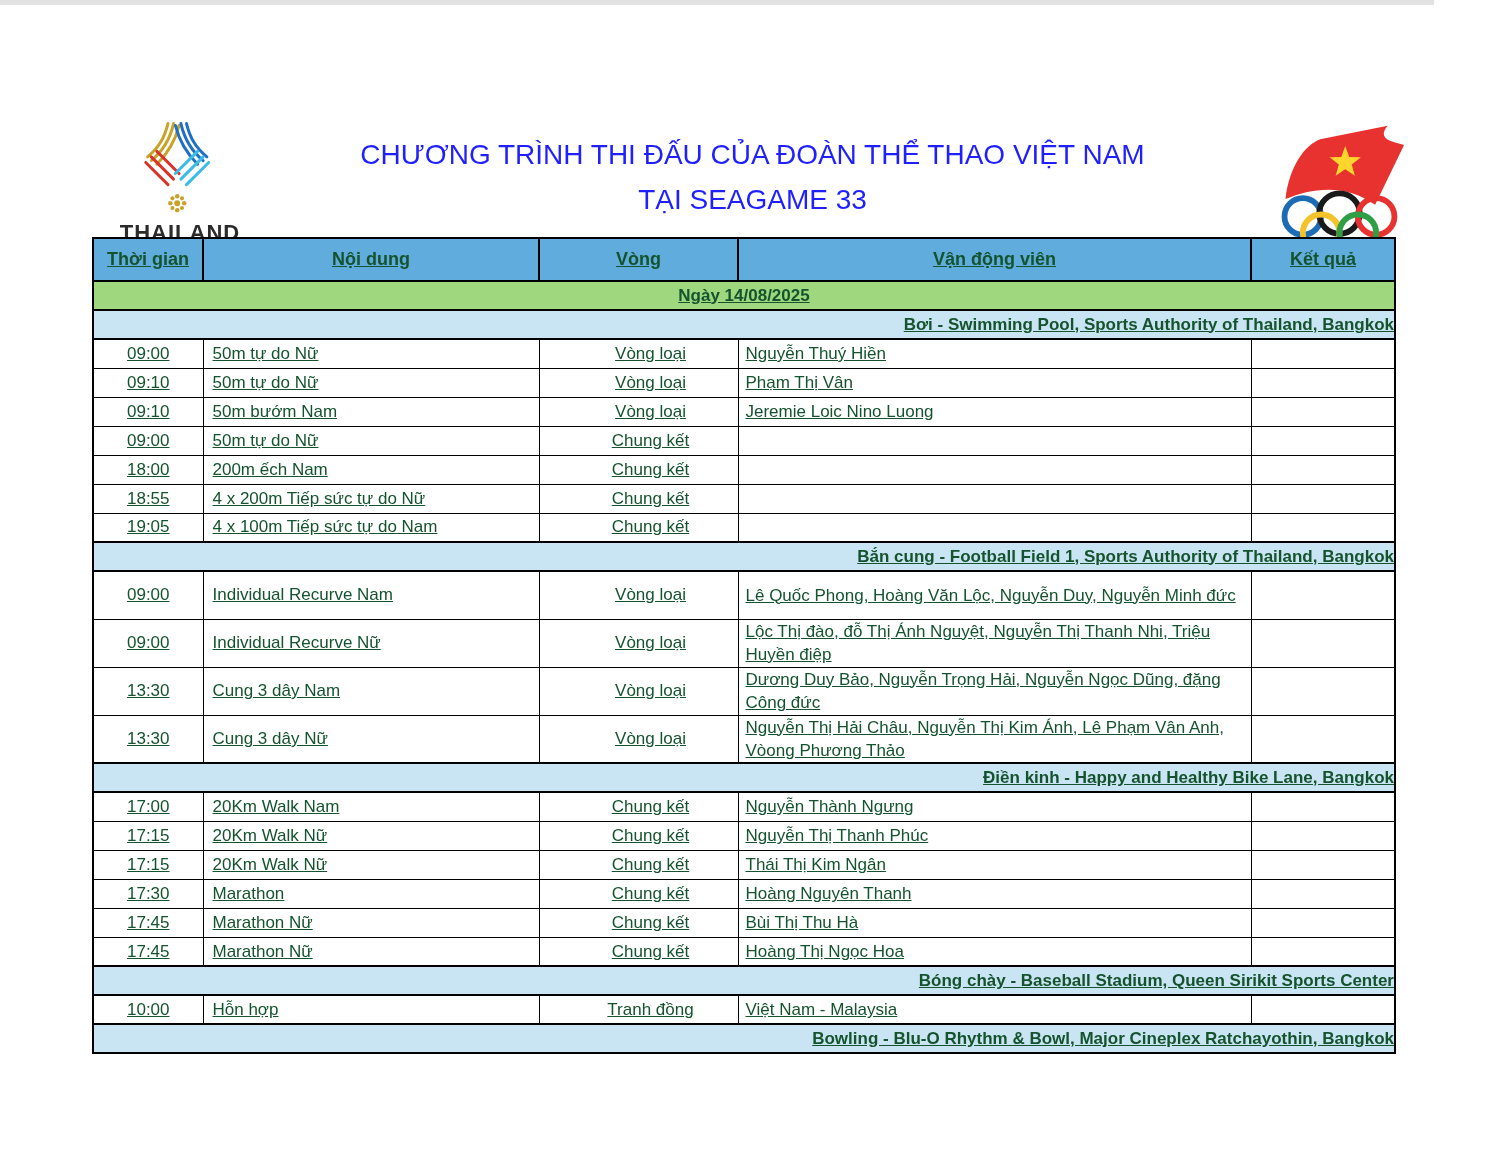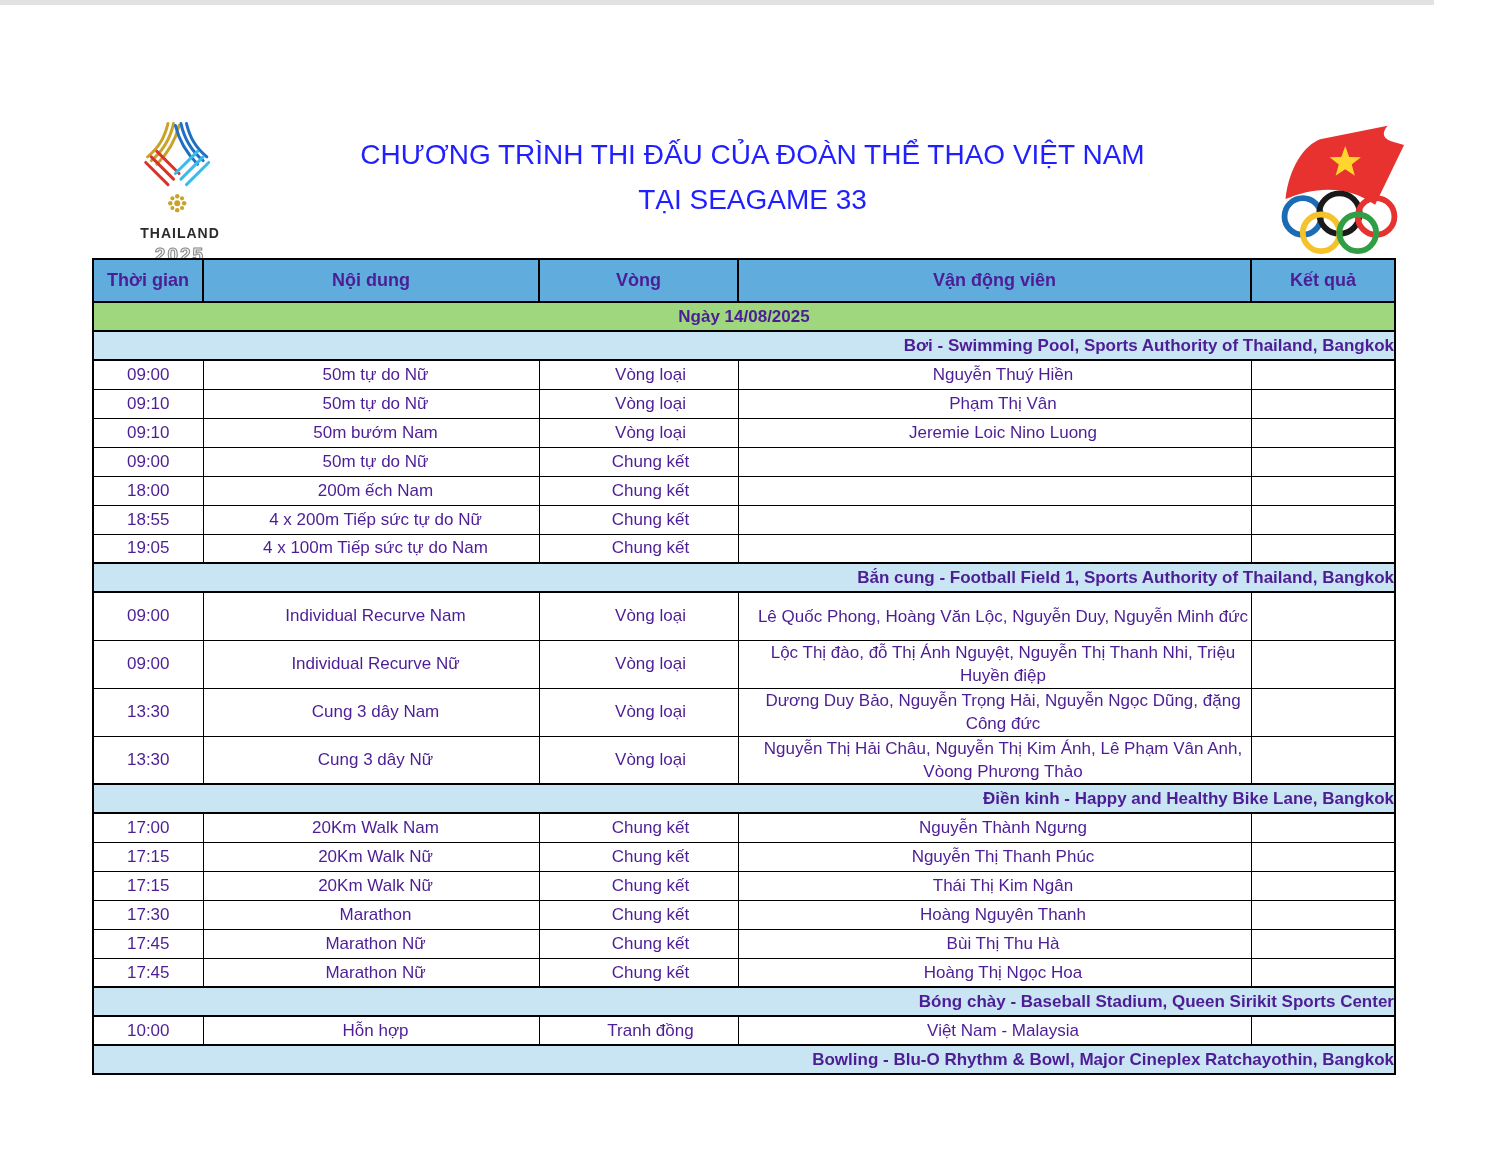--- a/index.html
+++ b/index.html
@@ -15,57 +15,58 @@
   .topbar { position:absolute; top:0; left:0; width:1434px; height:5px; background:#e2e2e2; }
 
   
   .page-title {
     position:absolute; top:132px; left:4px; width:1497px;
     text-align:center; color:#1f1fff;
     font-size:28px; line-height:45px; font-weight:400;
   }
 
   .th-logo { position:absolute; left:112px; top:118px; width:136px; text-align:center; }
-  .th-logo .th-name { font-size:14px; font-weight:bold; color:#2b2b2b; letter-spacing:1px; line-height:22px; }
+  .th-logo .th-name { font-size:22px; font-weight:bold; color:#2b2b2b; letter-spacing:1px; line-height:22px; }
   .th-logo .th-year {
     font-size:19px; font-weight:bold; letter-spacing:2px; line-height:22px;
     color:#f2f2f2; -webkit-text-stroke:1px #8a8a8a; text-shadow:0 0 1px #999;
   }
 
   .vn-logo { position:absolute; left:1266px; top:120px; width:145px; height:135px; }
 
   
   table.schedule {
-    position:absolute; top:258px; left:92px;
+    position:absolute; top:237px; left:92px;
     width:1302px; border-collapse:collapse; table-layout:fixed;
-    font-size:17px; color:#4c1d95;
+    font-size:17px; color:#14532d;
     border:2px solid #000;
+    text-decoration:underline;
   }
   .schedule th, .schedule td { border:1px solid #000; overflow:hidden; vertical-align:middle; }
 
   .head-row th {
     background:#5facdd; font-weight:bold; font-size:18px;
     height:43px; text-align:center; border:2px solid #000;
   }
   .date-row td {
     background:#9ed77e; font-weight:bold; font-size:17px;
     height:29px; text-align:center; border:2px solid #000;
   }
   .section-row td {
     background:#c9e4f2; font-weight:bold; font-size:17px;
     height:29px; text-align:right; padding-left:5px;
     border-top:2px solid #000; border-bottom:2px solid #000;
     border-left:2px solid #000; border-right:2px solid #000;
   }
   tr.data-row td { height:29px; background:#fff; }
   tr.data-row.tall td { height:48px; }
   td.c-time  { text-align:center;margin-left:6px; }
-  td.c-event { text-align:center; padding-left:9px; }
+  td.c-event { text-align:left; padding-left:9px; }
   td.c-round { text-align:center;padding-left:24px; }
-  td.c-ath   { text-align:center; padding-left:17px; line-height:1.38;margin-left:21px; }
+  td.c-ath   { text-align:left; padding-left:7px; line-height:1.38;margin-left:21px; }
   td.c-result{ }
 </style>
 </head>
 <body>
 
 <div class="page">
 
   <div class="topbar"></div>
 
   <div class="th-logo">

